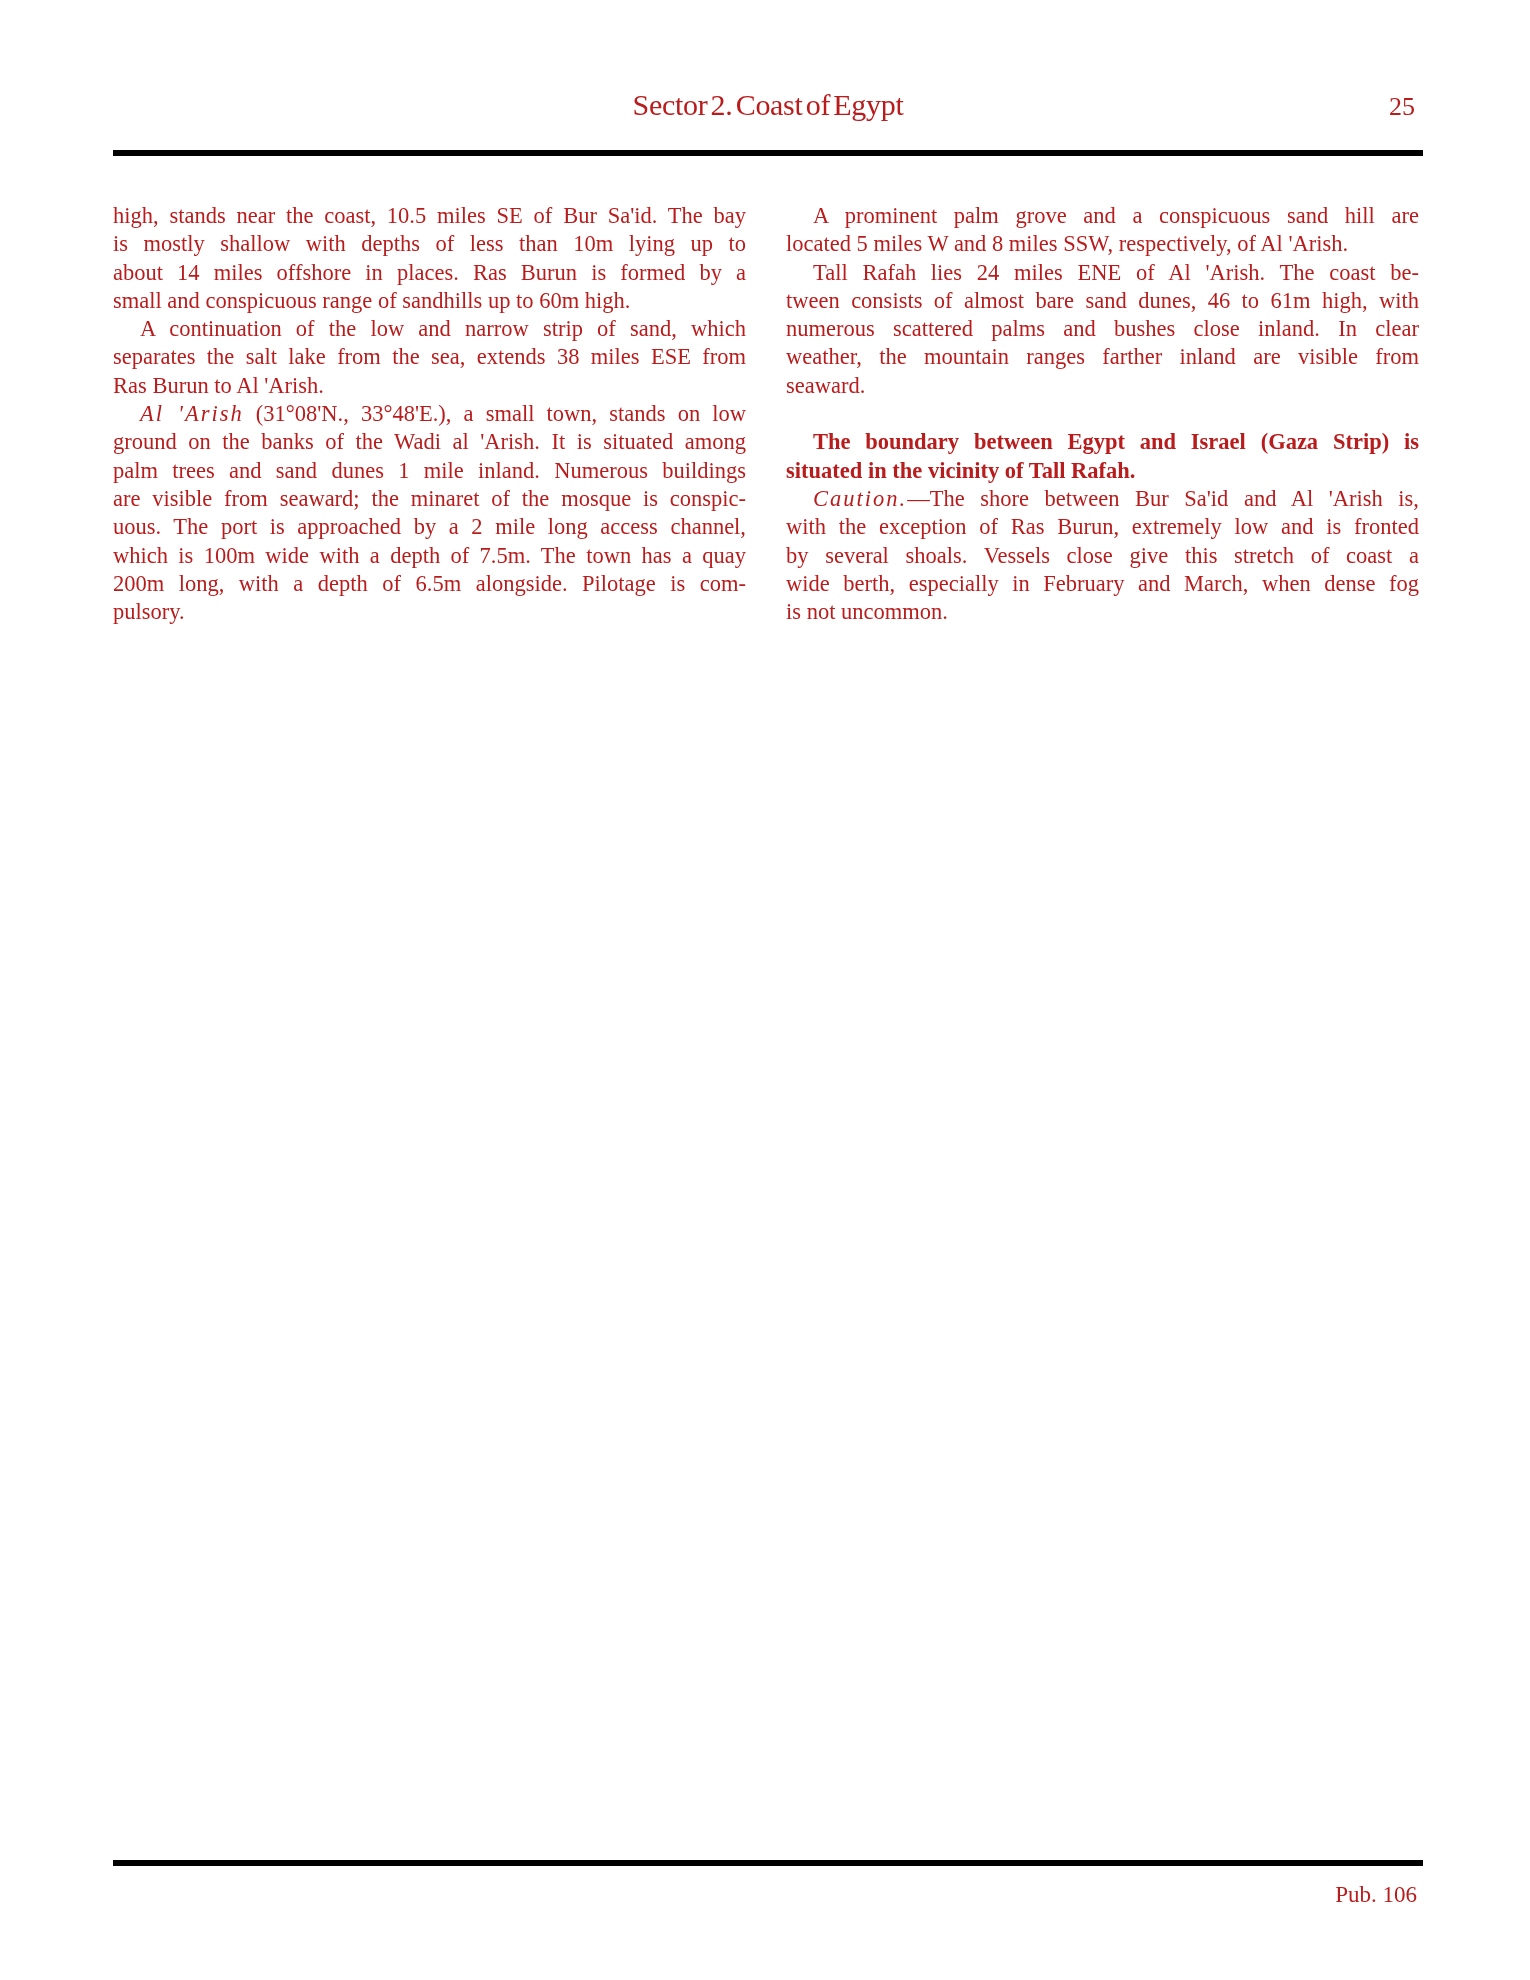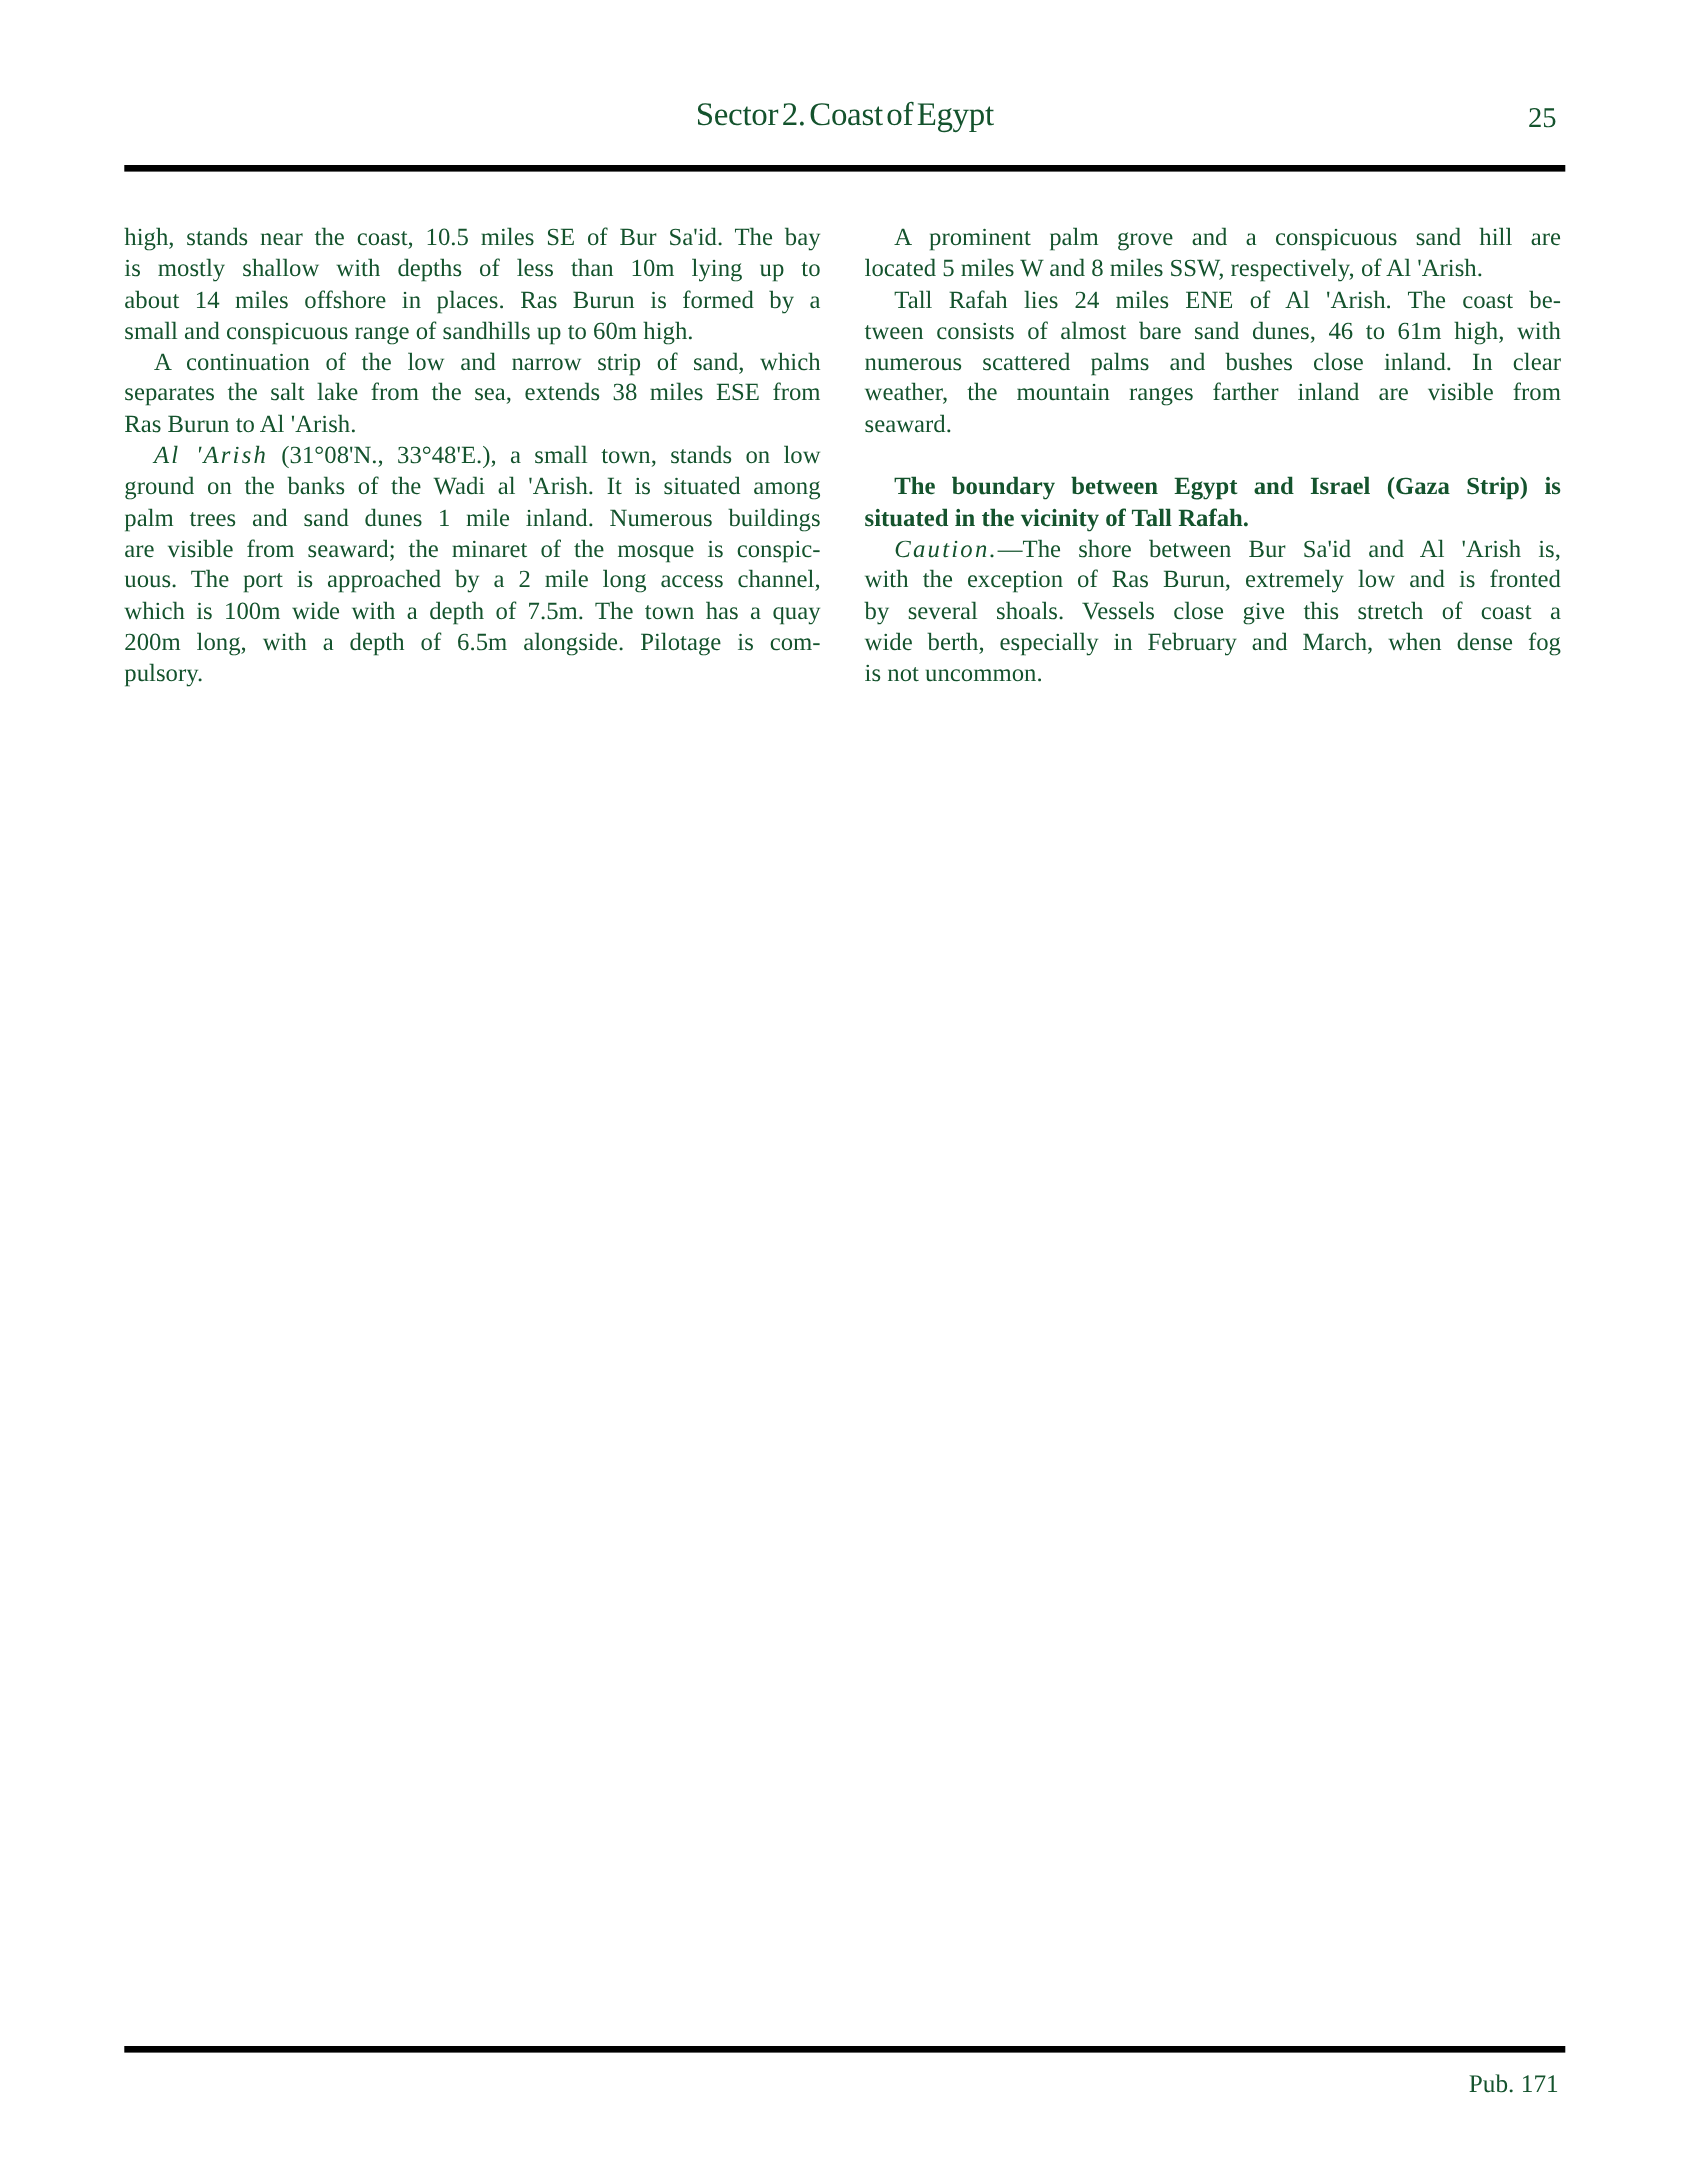--- a/index.html
+++ b/index.html
@@ -6,21 +6,21 @@
     margin: 0;
     padding: 0;
     background: #ffffff;
   }
   .page {
     position: relative;
     width: 1530px;
     height: 1980px;
     background: #ffffff;
     font-family: "Liberation Serif", "DejaVu Serif", serif;
-    color: #14532d;
+    color: #b91c1c;
     overflow: hidden;
   }
   .header-title {
     position: absolute;
     top: 88px;
     left: 113px;
     width: 1310px;
     text-align: center;
     font-size: 30px;
     word-spacing: -4px;
@@ -137,15 +137,15 @@
           <div class="line">with the exception of Ras Burun, extremely low and is fronted</div>
           <div class="line">by several shoals. Vessels close give this stretch of coast a</div>
           <div class="line">wide berth, especially in February and March, when dense fog</div>
           <div class="line last">is not uncommon.</div>
         </div>
       </div>
   </div>
 
   <div class="rule rule-bottom"></div>
 
-  <div class="pub">Pub. 171</div>
+  <div class="pub">Pub. 106</div>
 
 </div>
 
 </body></html>

